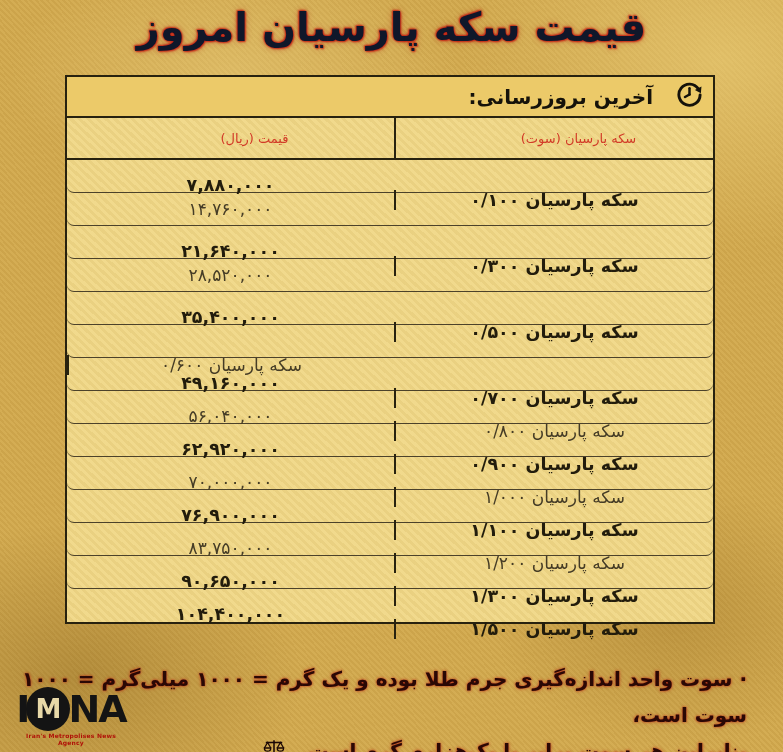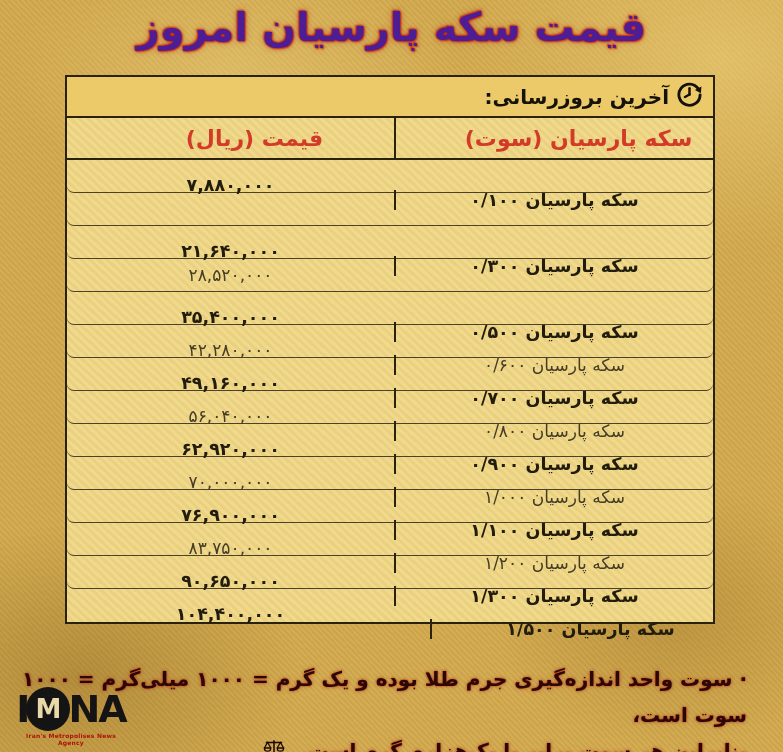--- a/index.html
+++ b/index.html
@@ -13,44 +13,44 @@
       radial-gradient(ellipse 360px 260px at 92% 8%,  rgba(238,210,125,0.55), transparent 72%),
       radial-gradient(ellipse 420px 320px at 50% 38%, rgba(232,198,108,0.45), transparent 75%),
       radial-gradient(ellipse 260px 190px at 86% 82%, rgba(135,95,25,0.28), transparent 70%),
       radial-gradient(ellipse 300px 160px at 30% 10%, rgba(240,214,135,0.40), transparent 75%),
       repeating-linear-gradient(47deg, rgba(255,240,185,0.05) 0 2px, rgba(95,65,12,0.05) 2px 4px);
   }
   .page-title {
     position:absolute; top:4px; left:0; width:100%;
     text-align:center; direction:rtl;
     font-size:40px; font-weight:800; letter-spacing:-1px;
-    color:#4c1d95;
+    color:#0f172a;
     text-shadow:0 0 2px rgba(196,28,18,.95), 1px 1px 2px rgba(196,28,18,.8),
                 -1px -1px 2px rgba(196,28,18,.8), 0 0 7px rgba(170,22,12,.45);
   }
   .price-table {
     position:absolute; left:65px; top:75px; width:650px;
     border:2px solid #28220f; background:#f0d787;
     background-image:repeating-linear-gradient(43deg, rgba(255,245,200,0.08) 0 3px, rgba(120,90,20,0.05) 3px 6px);
   }
   .update-bar {
     height:41px; direction:rtl; display:flex; align-items:center;
-    padding:0 10px; gap:7px;
+    padding:0 10px; gap:23px;
     background:#ecca69; border-bottom:2px solid #28220f;
   }
   .update-bar .label { font-size:20px; font-weight:700; color:#15120a; }
   .hdr-row, .data-row { display:grid; grid-template-columns:327px 319px; }
   .hdr-row { height:42px; border-bottom:2px solid #28220f; }
   .hdr-cell {
     display:flex; align-items:center; justify-content:center; direction:rtl;
-    font-size:22px; font-weight:700; color:#d23b28;padding-left:48px;
+    font-size:13px; font-weight:400; color:#d23b28;padding-left:48px;
   }
   .hdr-cell.name { border-left:2px solid #28220f; }
   .data-row { height:33px; border-bottom:1px solid #4c422a;border-radius:7px; }
-  .data-row:last-child { border-bottom:none;gap:36px; }
+  .data-row:last-child { border-bottom:none; }
   .cell {
     display:flex; align-items:center; justify-content:center; direction:rtl;
     font-size:17px; color:#453c26; font-weight:400;
   }
   .cell.name { border-left:2px solid #28220f;margin-top:30px; }
   .data-row.bold .cell { font-weight:700; color:#221c0c; font-size:17.5px; }
   .footnote {
     position:absolute; top:661px; right:36px; direction:rtl; text-align:right;
     font-size:20px; font-weight:700; line-height:1.8;
     color:#2a0805;
@@ -89,34 +89,34 @@
     <div class="hdr-cell price">قیمت (ریال)</div>
     <div class="hdr-cell name">سکه پارسیان (سوت)</div>
   </div>
 
   <div id="table-body">
       <div class="data-row bold">
         <div class="cell price">۷,۸۸۰,۰۰۰</div>
         <div class="cell name">سکه پارسیان ۰/۱۰۰</div>
       </div>
       <div class="data-row">
+        <div class="cell price">۱۴,۷۶۰,۰۰۰</div>
       </div>
       <div class="data-row bold">
         <div class="cell price">۲۱,۶۴۰,۰۰۰</div>
         <div class="cell name">سکه پارسیان ۰/۳۰۰</div>
       </div>
       <div class="data-row">
         <div class="cell price">۲۸,۵۲۰,۰۰۰</div>
       </div>
       <div class="data-row bold">
         <div class="cell price">۳۵,۴۰۰,۰۰۰</div>
         <div class="cell name">سکه پارسیان ۰/۵۰۰</div>
       </div>
       <div class="data-row">
-        <div class="cell price">۴۲,۲۸۰,۰۰۰</div>
         <div class="cell name">سکه پارسیان ۰/۶۰۰</div>
       </div>
       <div class="data-row bold">
         <div class="cell price">۴۹,۱۶۰,۰۰۰</div>
         <div class="cell name">سکه پارسیان ۰/۷۰۰</div>
       </div>
       <div class="data-row">
         <div class="cell price">۵۶,۰۴۰,۰۰۰</div>
         <div class="cell name">سکه پارسیان ۰/۸۰۰</div>
       </div>

